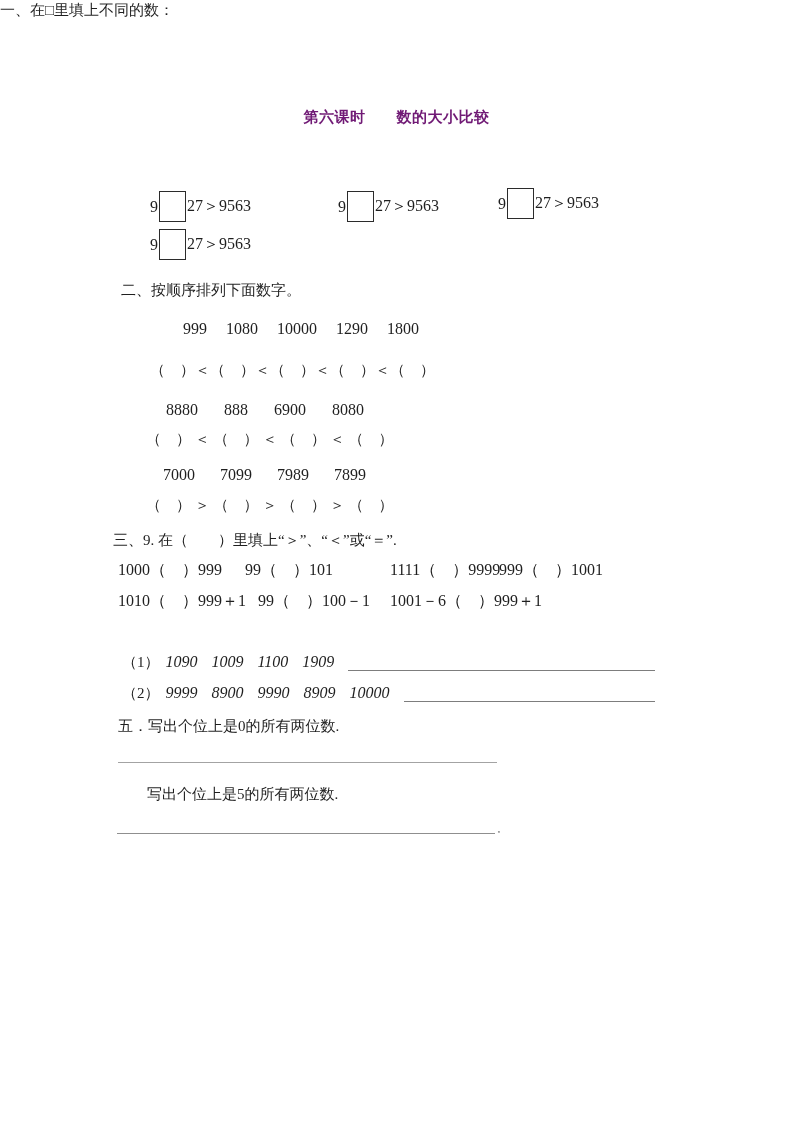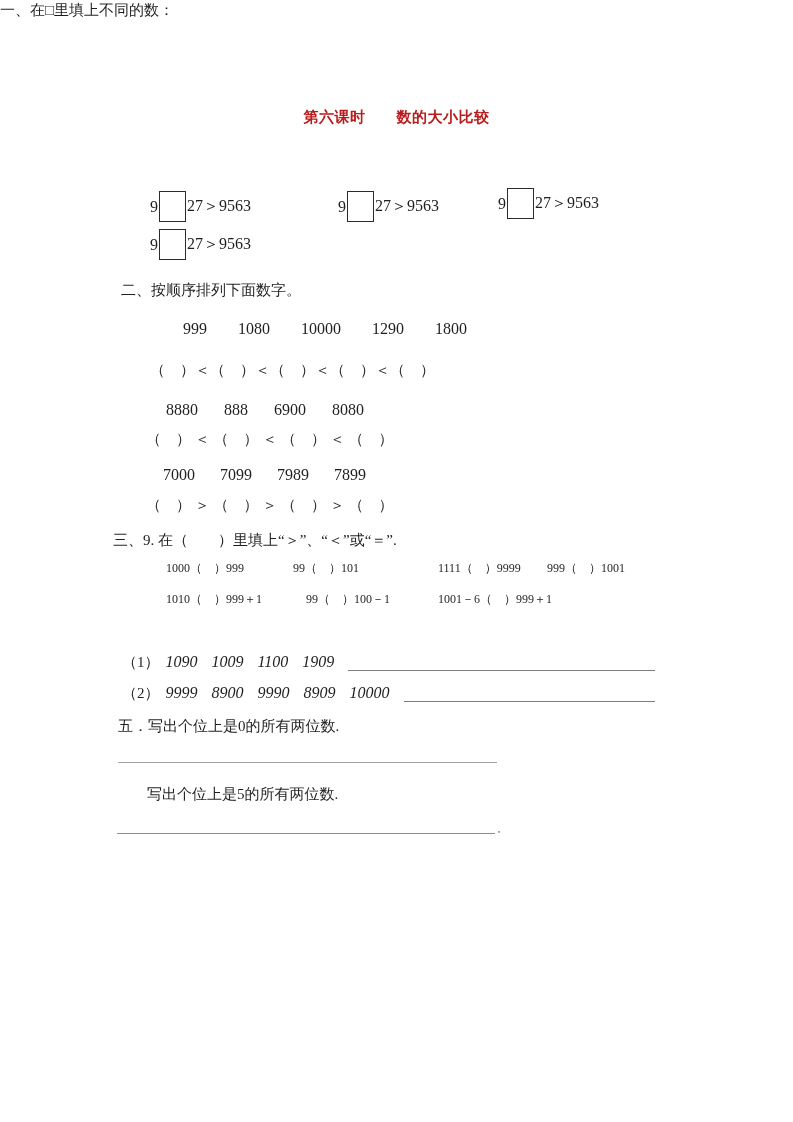--- a/index.html
+++ b/index.html
@@ -11,21 +11,21 @@
     color:#1f1f1f;
     font-size:15px;
     overflow:hidden;
   }
   .line { position:absolute; white-space:pre; line-height:20px; }
   .title {
     top:107px; left:0; width:100%;
     text-align:center;
     font-weight:bold;
     font-size:15px;
-    color:#b91c1c;
+    color:#701a75;
     letter-spacing:0.5px;
   }
   .heading { font-size:15px; }
   .num { font-size:16px; }
 
   
   .fill-item { position:absolute; display:inline-flex; align-items:center; font-size:16px; }
   .fbox {
     display:inline-block;
     width:25px; height:29px;
@@ -37,30 +37,30 @@
   .s1i1 { top:191px; left:338px; }
   .s1i2 { top:188px; left:498px; }
   .s1i3 { top:229px; left:150px; }
   .s2h { top:280px; left:121px; }
   .s3h { top:530px; left:113px; }
   .s4h { top:624px; left:118px; }
   .s5h { top:716px; left:118px; }
 
   
   .numrow { position:absolute; display:flex; }
-  .g1n { top:320px; left:183px; gap:31px; }
+  .g1n { top:320px; left:183px; gap:19px; }
   .g2n { top:401px; left:166px; gap:26px; }
   .g3n { top:466px; left:163px; gap:25px; }
   .g1p { top:360px; left:150px; }
   .g2p { top:429px; left:146px; }
   .g3p { top:495px; left:146px; }
   .pattern { font-size:15px; color:#2a2a2a; }
 
   
-  .cmp { position:absolute; font-size:12px; white-space:pre;margin-left:48px; }
+  .cmp { position:absolute; font-size:16px; white-space:pre; }
   .s3r1c0 { top:560px; left:118px; }
   .s3r1c1 { top:560px; left:245px; }
   .s3r1c2 { top:560px; left:390px; }
   .s3r1c3 { top:560px; left:499px; }
   .s3r2c0 { top:591px; left:118px; }
   .s3r2c1 { top:591px; left:258px; }
   .s3r2c2 { top:591px; left:390px; }
 
   
   .orow {

